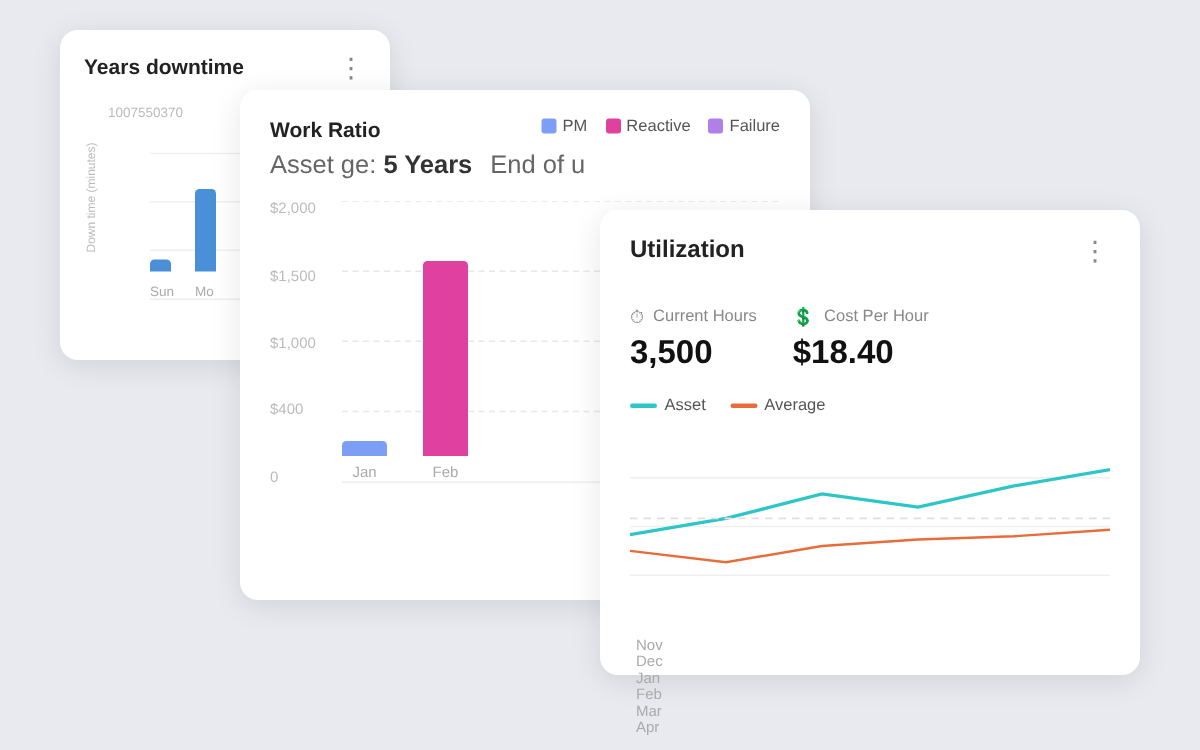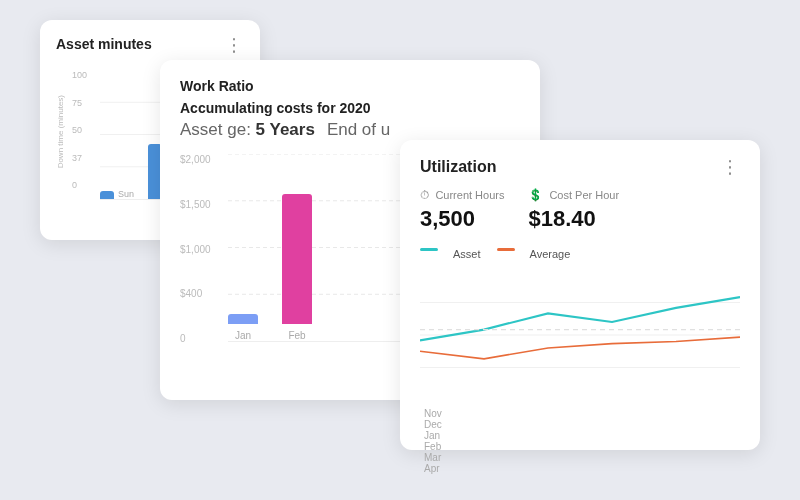--- a/index.html
+++ b/index.html
@@ -54,21 +54,22 @@
       margin-top: 8px;
     }
 
     .y-tick {
       font-size: 9px;
       color: #bbb;
     }
 
     .bar-group {
       display: flex;
-      align-items: flex-end;
+      flex-direction: column;
+      align-items: flex-start;
       gap: 4px;
     }
 
     .bar {
       width: 14px;
       border-radius: 3px 3px 0 0;
     }
 
     .bar-label {
       font-size: 9px;
@@ -152,21 +153,21 @@
       top: 140px;
       left: 400px;
       padding: 18px 20px;
       z-index: 3;
     }
 
     .util-header {
       display: flex;
       justify-content: space-between;
       align-items: center;
-      margin-bottom: 12px;
+      margin-bottom: 28px;
     }
 
     .util-title {
       font-size: 16px;
       font-weight: 700;
       color: #222;
     }
 
     .util-stats {
       display: flex;
@@ -195,22 +196,22 @@
     }
 
     .util-legend {
       display: flex;
       gap: 16px;
       margin-bottom: 10px;
     }
 
     .util-legend-item {
       display: flex;
-      align-items: flex-start;
-      gap: 15px;
+      align-items: center;
+      gap: 5px;
       font-size: 11px;
       color: #555;
     }
 
     .util-legend-line {
       width: 18px;
       height: 3px;
       border-radius: 2px;
     }
 
@@ -258,30 +259,30 @@
       stroke: #e8e8e8;
       stroke-width: 1;
       stroke-dasharray: 4 3;
     }
   </style>
 </head>
 <body>
 
 <div class="card card-asset-downtime">
   <div class="card-header">
-    <span class="card-title">Asset minutes</span>
+    <span class="card-title">Years downtime</span>
     <span class="dots-menu">⋮</span>
   </div>
   <div class="chart-area" style="position:relative; height:160px;">
 
     <div style="position:absolute; left:0; top:10px; height:120px; display:flex; align-items:center;">
       <span style="font-size:8px; color:#bbb; writing-mode:vertical-rl; transform:rotate(180deg);">Down time (minutes)</span>
     </div>
 
-    <div style="position:absolute; left:16px; top:8px; height:120px; display:flex; flex-direction:column; justify-content:space-between;">
+    <div style="position:absolute; left:16px; top:8px; height:120px; display:flex; justify-content:space-between;">
       <span class="y-tick">100</span>
       <span class="y-tick">75</span>
       <span class="y-tick">50</span>
       <span class="y-tick">37</span>
       <span class="y-tick">0</span>
     </div>
 
     <div style="position:absolute; left:44px; right:8px; top:8px; bottom:22px; border-bottom:1px solid #eee; display:flex; align-items:flex-end; gap:14px; padding-bottom:0;">
       <svg width="100%" height="100%" style="position:absolute; top:0; left:0;" preserveAspectRatio="none">
         <line x1="0" y1="25%" x2="100%" y2="25%" class="grid-line"></line>
@@ -298,22 +299,35 @@
           <span class="bar-label">Mo</span>
         </div>
       </div>
     </div>
   </div>
 </div>
 
 <div class="card card-work-ratio">
   <div class="work-ratio-header">
     <span class="card-title">Work Ratio</span>
-  </div>
-  <div class="subtitle">Accumulating costs for 2020</div>
+    <div class="legend">
+      <div class="legend-item">
+        <div class="legend-dot" style="background:#7c9ef5;"></div>
+        <span>PM</span>
+      </div>
+      <div class="legend-item">
+        <div class="legend-dot" style="background:#e040a0;"></div>
+        <span>Reactive</span>
+      </div>
+      <div class="legend-item">
+        <div class="legend-dot" style="background:#b07fea;"></div>
+        <span>Failure</span>
+      </div>
+    </div>
+  </div>
   <div class="filter-row">
     <span>Asset ge: <span class="filter-tag">5 Years</span></span>
     <span>End of u</span>
   </div>
 
   <div style="position:relative; height:210px;">
 
     <div style="position:absolute; left:0; top:0; height:190px; display:flex; flex-direction:column; justify-content:space-between;">
       <span style="font-size:10px; color:#bbb;">$2,000</span>
       <span style="font-size:10px; color:#bbb;text-align:right;">$1,500</span>

